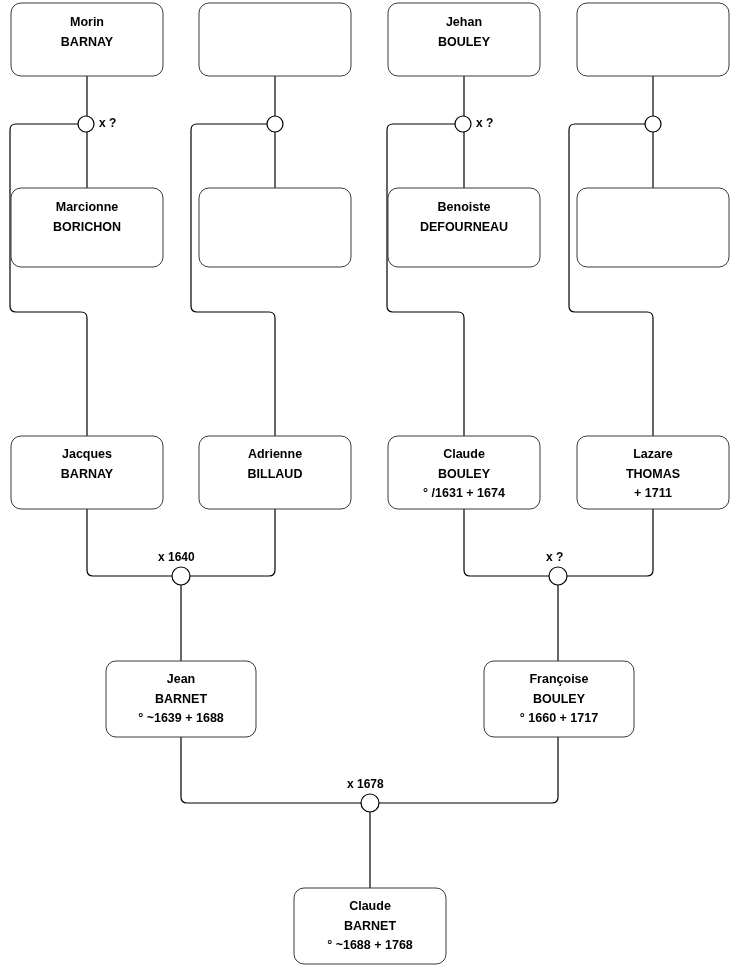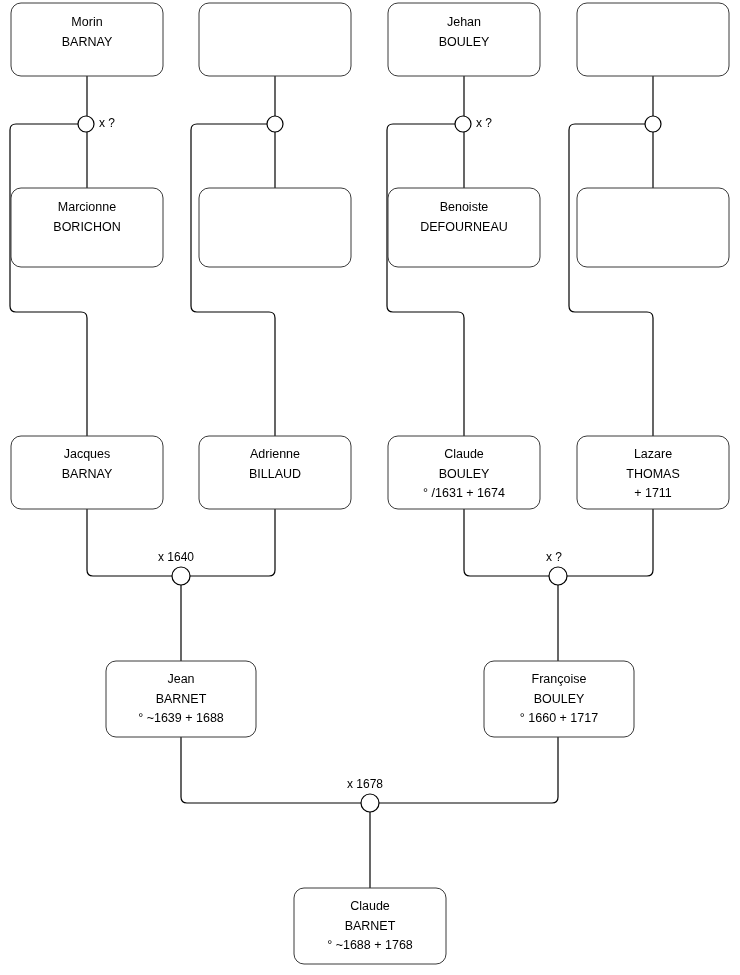--- a/index.html
+++ b/index.html
@@ -10,20 +10,21 @@
   body {
     width: 740px;
     height: 975px;
     font-family: "Liberation Sans", sans-serif;
     overflow: hidden;
   }
   #chart-root {
     position: relative;
     width: 652px;
     height: 975px;
+    font-weight: bold;
   }
   svg.tree {
     position: absolute;
     top: 0;
     left: 0;
     width: 740px;
     height: 975px;
   }
   .node-box {
     fill: #ffffff;

